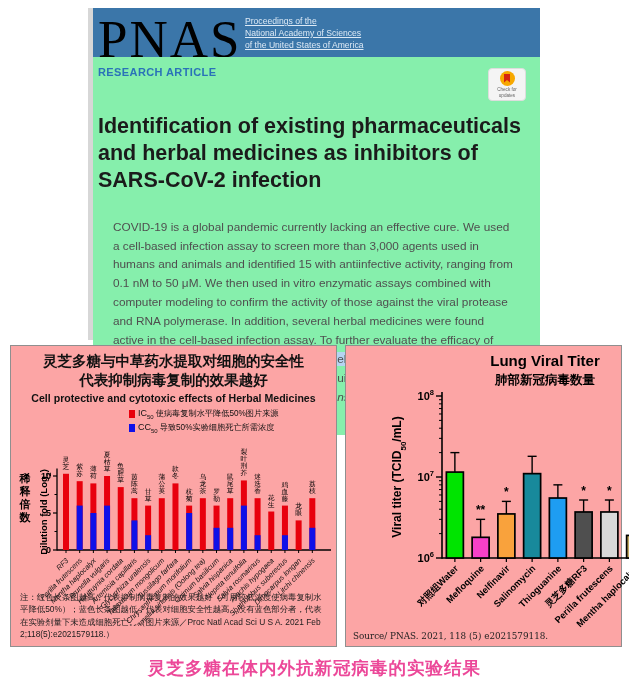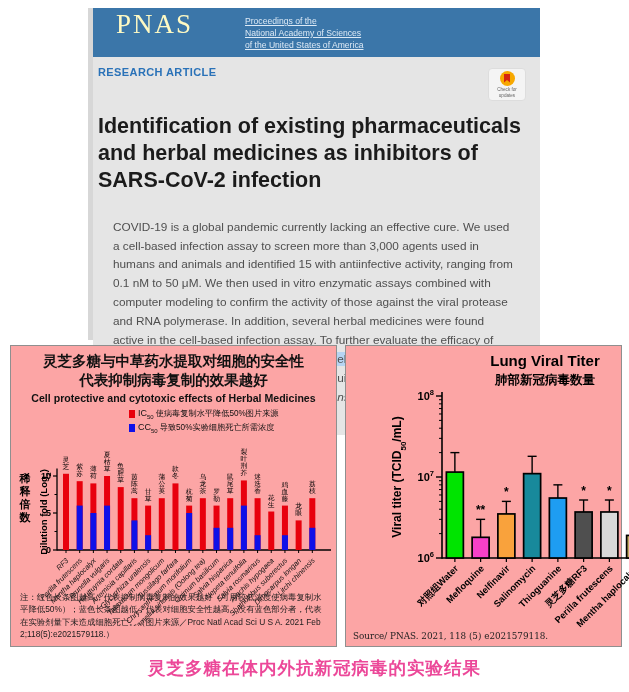--- a/index.html
+++ b/index.html
@@ -2,24 +2,24 @@
 <html><head>
 <meta charset="utf-8">
 <style>
   html,body{margin:0;padding:0;background:#ffffff;}
   .page{position:relative;width:629px;height:692px;background:#fff;overflow:hidden;
         font-family:"Liberation Sans",sans-serif;}
   
   .shot-edge{position:absolute;left:88px;top:8px;width:5px;height:332px;background:#d7d7d7;}
   .paper{position:absolute;left:93px;top:8px;width:447px;}
   .banner{height:49px;background:#3b76a9;position:relative;}
-  .pnas-logo{position:absolute;left:23px;top:1px;color:#fef9c3;font-family:"Liberation Serif",serif;
-             font-size:27px;letter-spacing:2px;}
+  .pnas-logo{position:absolute;left:5px;top:1px;color:#000000;font-family:"Liberation Serif",serif;
+             font-size:53px;letter-spacing:2px;}
   .tagline{position:absolute;left:152px;top:7px;color:#ddeaf6;font-size:8.6px;line-height:1.4;text-decoration:underline;}
-  .paper-body{background:#e5e5e5;padding:9px 14px 10px 5px;position:relative;}
+  .paper-body{background:#86efac;padding:9px 14px 10px 5px;position:relative;}
   .kicker-row{display:flex;align-items:flex-start;justify-content:space-between;}
   .kicker{color:#2a72b8;font-weight:bold;font-size:11px;letter-spacing:.4px;}
   .badge{width:34px;background:#f4f4f4;border:1px solid #ddd;border-radius:4px;
          display:flex;flex-direction:column;align-items:center;padding:2px 1px;margin-top:2px;cursor:pointer;}
   .badge-ico{width:15px;height:15px;border-radius:50%;background:#f7a800;position:relative;}
   .badge-ico:before{content:"";position:absolute;left:4.5px;top:2.5px;width:6px;height:9px;background:#d62310;
          clip-path:polygon(0 0,100% 0,100% 100%,50% 72%,0 100%);}
   .badge-txt{font-size:4.6px;color:#666;text-align:center;line-height:1.2;margin-top:1px;}
   .title{font-size:21.5px;font-weight:bold;color:#1b1b1b;line-height:1.25;margin:12px 0 24px 0;}
   .abstract{font-size:11.8px;line-height:1.6;color:#4f4f4f;margin:0 10px 0 15px;}

